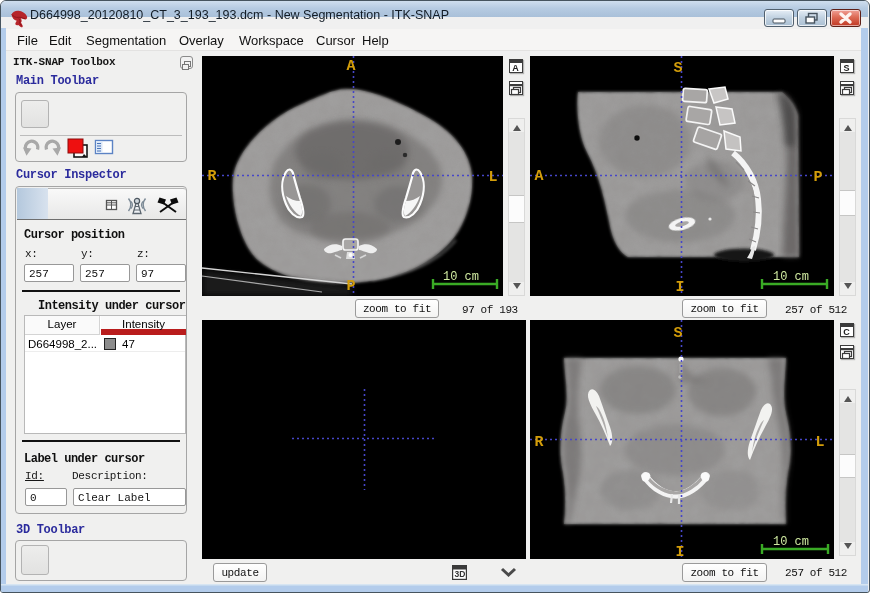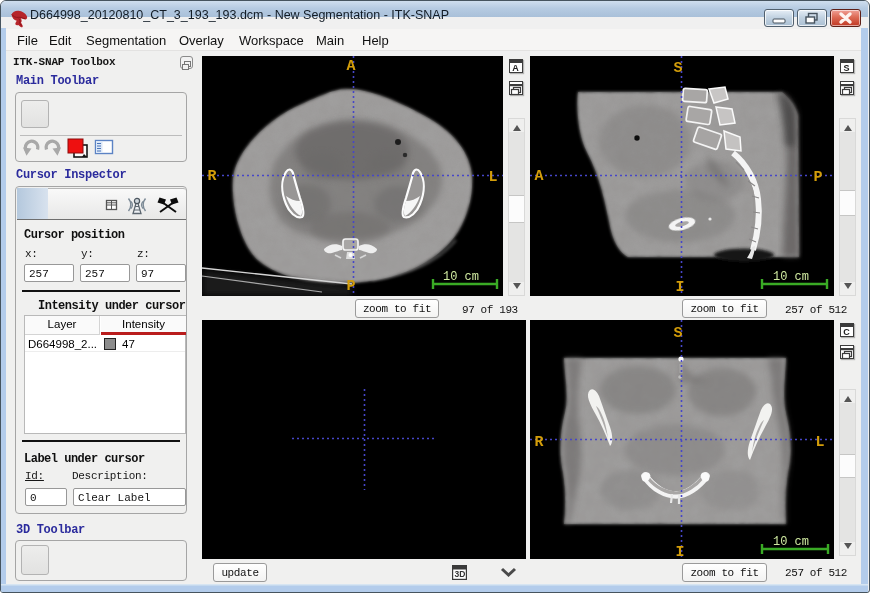--- a/index.html
+++ b/index.html
@@ -73,21 +73,21 @@
     <div class="wbtn" id="b-close"><svg width="29" height="16">
           <path d="M10 4 L14.5 8 L19 4 M10 12 L14.5 8 L19 12" stroke="#fdf3ef" stroke-width="3.4" fill="none" stroke-linecap="round"></path>
         </svg></div>
   </div>
   <div id="menubar">
     <span style="left:15px">File</span>
     <span style="left:47px">Edit</span>
     <span style="left:84px">Segmentation</span>
     <span style="left:177px">Overlay</span>
     <span style="left:237px">Workspace</span>
-    <span style="left:314px">Main</span>
+    <span style="left:314px">Cursor</span>
     <span style="left:360px">Help</span>
   </div>
   <div id="panel">
     <div id="tbx-title">ITK-SNAP Toolbox</div>
     <div id="float-ico"><svg width="11" height="11">
           <rect x="3.5" y="1.5" width="6" height="5" fill="none" stroke="#777"></rect>
           <rect x="1.5" y="4.5" width="6" height="5" fill="#f2f2f2" stroke="#777"></rect>
         </svg></div>
 
     <div class="hdr" style="left:11px;top:23px;">Main Toolbar</div>
@@ -144,21 +144,21 @@
       <div class="lbl" style="left:65px;top:61px;">y:</div>
       <div class="lbl" style="left:121px;top:61px;">z:</div>
       <input class="inp" style="left: 8px; top: 77px; width: 50px;" value="257">
       <input class="inp" style="left: 64px; top: 77px; width: 50px;" value="257">
       <input class="inp" style="left: 120px; top: 77px; width: 50px;" value="97">
       <div class="sep" style="left:6px;top:103px;width:158px;border-top:2px solid #111;"></div>
       <div class="blk" style="left:8px;top:112px;margin-left:14px;">Intensity under cursor</div>
 
       <div style="position:absolute;left:8px;top:128px;width:162px;height:119px;border:1px solid #b9b9b9;background:#fff;font:11.5px 'Liberation Sans',sans-serif;">
         <div style="position:absolute;left:0;top:0;width:75px;height:19px;background:#fafafa;border-right:1px solid #d4d4d4;border-bottom:1px solid #d4d4d4;text-align:center;padding-top:2px;">Layer</div>
-        <div style="position:absolute;left:76px;top:0;width:85px;height:19px;background:#fafafa;border-bottom:3px solid #b91c1c;text-align:center;padding-top:2px;">Intensity</div>
+        <div style="position:absolute;left:76px;top:0;width:85px;height:19px;background:#fafafa;border-bottom:6px solid #b91c1c;text-align:center;padding-top:2px;">Intensity</div>
         <div style="position:absolute;left:3px;top:22px;">D664998_2...</div>
         <div style="position:absolute;left:0;top:19px;width:160px;height:17px;border-bottom:1px solid #ededed;"></div>
         <div style="position:absolute;left:79px;top:22px;width:12px;height:12px;background:#8c8c8c;border:1px solid #222;"></div>
         <div style="position:absolute;left:97px;top:22px;">47</div>
       </div>
       <div class="sep" style="left:6px;top:253px;width:158px;border-top:2px solid #111;"></div>
       <div class="blk" style="left:8px;top:265px;">Label under cursor</div>
       <div class="lbl" style="left:9px;top:283px;text-decoration:underline;">Id:</div>
       <div class="lbl" style="left:56px;top:283px;">Description:</div>
       <input class="inp" style="left: 9px; top: 301px; width: 42px;" value="0">

